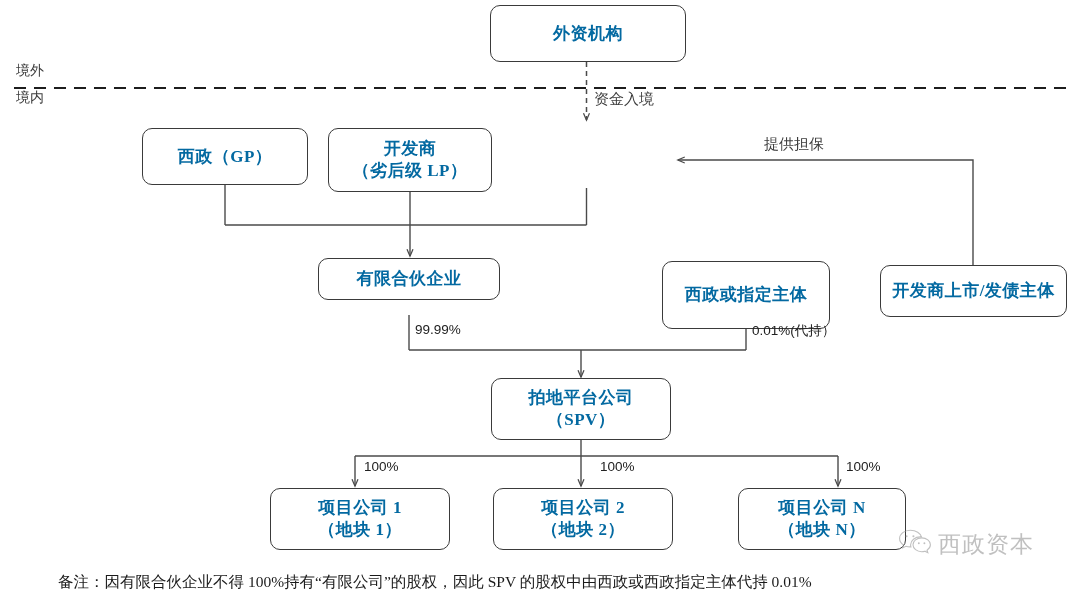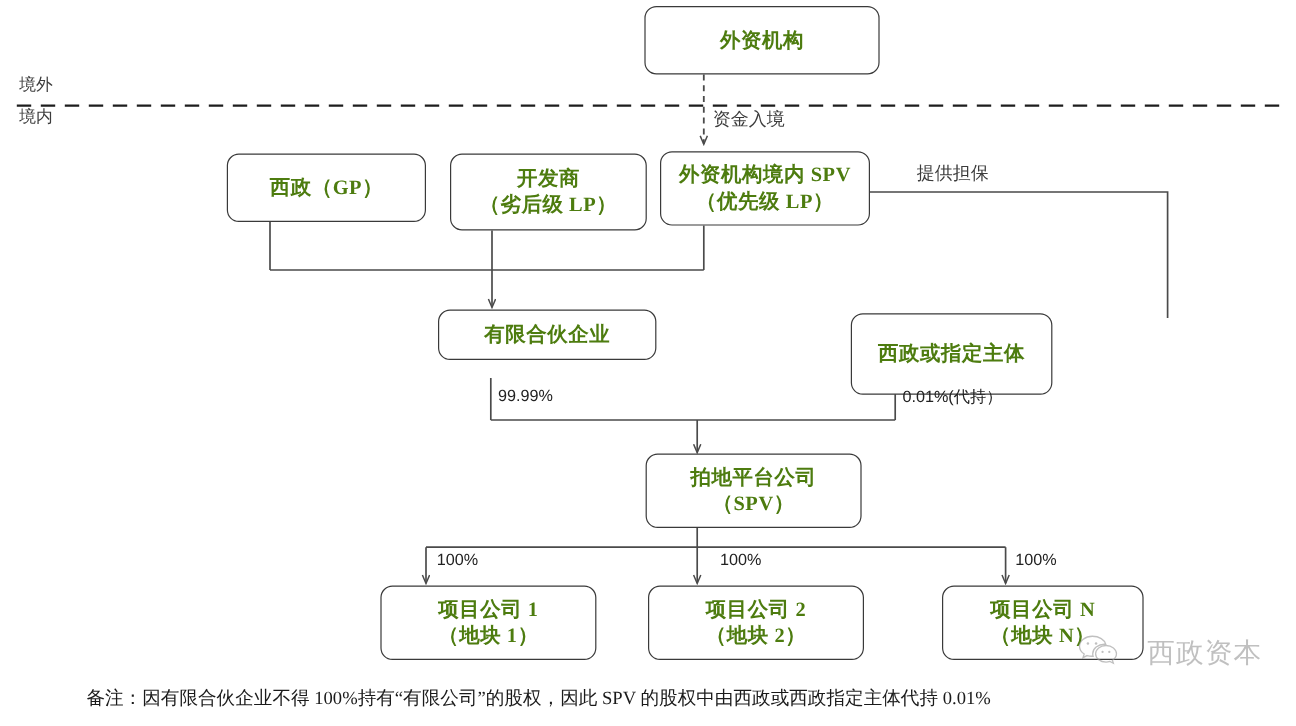--- a/index.html
+++ b/index.html
@@ -26,27 +26,26 @@
     position: absolute;
     box-sizing: border-box;
     border: 1.6px solid #3a3a3a;
     border-radius: 10px;
     background: #ffffff;
     display: flex;
     flex-direction: column;
     align-items: center;
     justify-content: center;
     text-align: center;
-    color: #4d7c0f;
+    color: #0369a1;
     font-weight: bold;
     font-size: 17px;
     line-height: 1.28;
     letter-spacing: 0.5px;
     z-index: 3;
-    margin-left: 47px;
   }
   .node .ln2 { display: block; }
   .edge-label {
     position: absolute;
     color: #222222;
     font-size: 13.5px;
     white-space: nowrap;
     z-index: 4;
     font-family: "Liberation Sans", "DejaVu Sans", sans-serif;
   }
@@ -58,35 +57,35 @@
   .boundary-label {
     position: absolute;
     color: #3c3c3c;
     font-size: 14px;
     z-index: 4;
     font-family: "Liberation Serif", "DejaVu Serif", serif;
     white-space: nowrap;
   }
   #footnote {
     position: absolute;
-    left: 72px;
+    left: 58px;
     top: 572px;
     width: 900px;
     font-size: 15.5px;
     color: #1a1a1a;
     white-space: nowrap;
     font-family: "Liberation Serif", "DejaVu Serif", serif;
   }
   #watermark {
     position: absolute;
     left: 898px;
     top: 528px;
     display: flex;
     align-items: center;
-    gap: 24px;
+    gap: 6px;
     opacity: 0.62;
     z-index: 5;
   }
   #watermark .wm-text {
     font-size: 23px;
     color: #9a9a9a;
     font-family: "Liberation Serif", "DejaVu Serif", serif;
     letter-spacing: 1px;
   }
 </style>
@@ -138,33 +137,32 @@
 
   <div class="node" style="left:142px; top:128px; width:166px; height:57px;">
     <span>西政（GP）</span>
   </div>
 
   <div class="node" style="left:328px; top:128px; width:164px; height:64px;">
     <span>开发商</span>
     <span class="ln2">（劣后级 LP）</span>
   </div>
 
-  <div class="node" style="left:503px; top:126px; width:175px; height:62px;">
-    <span>外资机构境内 SPV</span>
-    <span class="ln2">（优先级 LP）</span>
-  </div>
 
   <div class="node" style="left:318px; top:258px; width:182px; height:42px;">
     <span>有限合伙企业</span>
   </div>
 
   <div class="node" style="left:662px; top:261px; width:168px; height:68px;">
     <span>西政或指定主体</span>
   </div>
 
+  <div class="node" style="left:880px; top:265px; width:187px; height:52px;">
+    <span>开发商上市/发债主体</span>
+  </div>
 
   <div class="node" style="left:491px; top:378px; width:180px; height:62px;">
     <span>拍地平台公司</span>
     <span class="ln2">（SPV）</span>
   </div>
 
   <div class="node" style="left:270px; top:488px; width:180px; height:62px;">
     <span>项目公司 1</span>
     <span class="ln2">（地块 1）</span>
   </div>

